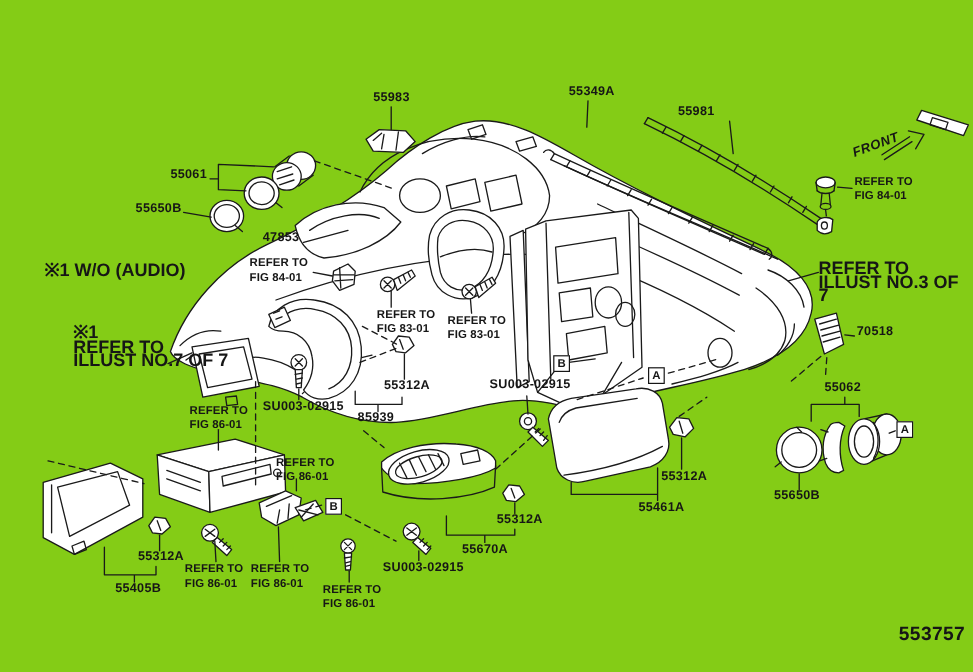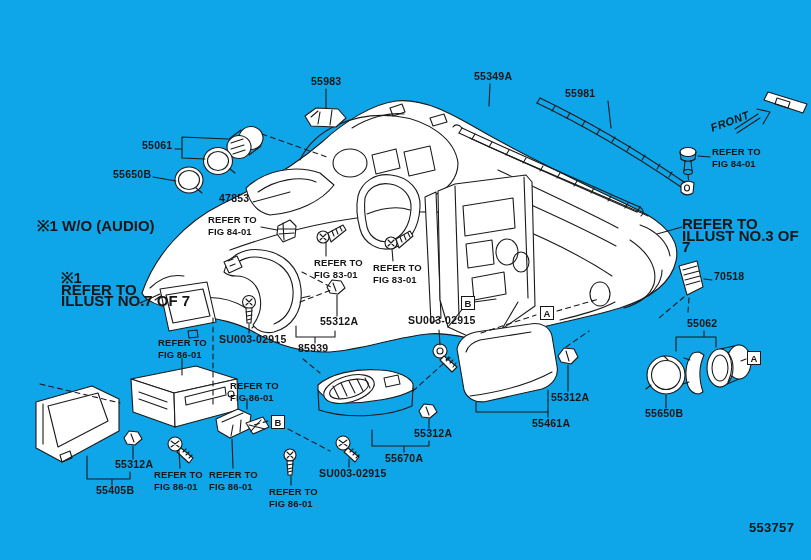--- a/index.html
+++ b/index.html
@@ -1,29 +1,29 @@
 <!DOCTYPE html>
 <html><head>
 <meta charset="utf-8">
 <style>
   html,body{margin:0;padding:0;background:#fff;}
-  .stage{position:relative;width:811px;height:560px;background:#0ea5e9;overflow:hidden;
+  .stage{position:relative;width:811px;height:560px;background:#84cc16;overflow:hidden;
          font-family:"Liberation Sans",sans-serif;}
   svg.art{position:absolute;left:0;top:0;}
   .lbl{position:absolute;color:#161616;font-weight:bold;white-space:pre-line;
        line-height:11.5px;font-family:"Liberation Sans",sans-serif;}
   .part{font-size:10.5px;letter-spacing:.25px;}
   .ref{font-size:9.5px;letter-spacing:.1px;}
   .note{font-size:15px;}
   .boxletter{position:absolute;width:12px;height:12px;border:1.7px solid #161616;
        background:#fff;color:#161616;font-size:9.5px;font-weight:bold;
        display:flex;align-items:center;justify-content:center;}
   .front{position:absolute;font-size:11px;font-style:italic;font-weight:bold;color:#161616;
        transform:rotate(-20deg);transform-origin:left center;letter-spacing:.5px;}
-  .figcode{position:absolute;font-size:13px;font-weight:bold;color:#161616;letter-spacing:.3px;}
+  .figcode{position:absolute;font-size:16px;font-weight:bold;color:#161616;letter-spacing:.3px;}
 </style>
 </head>
 <body>
 
 <div class="stage">
 
 <svg class="art" width="811" height="560" viewBox="0 0 811 560" stroke="#1a1a1a" stroke-width="1.1" fill="none" stroke-linecap="round" stroke-linejoin="round">
 
   <g>
     <path fill="#fff" d="M142,293 C155,255 185,222 222,204 C258,187 292,168 322,142 C344,122 372,104 396,101

